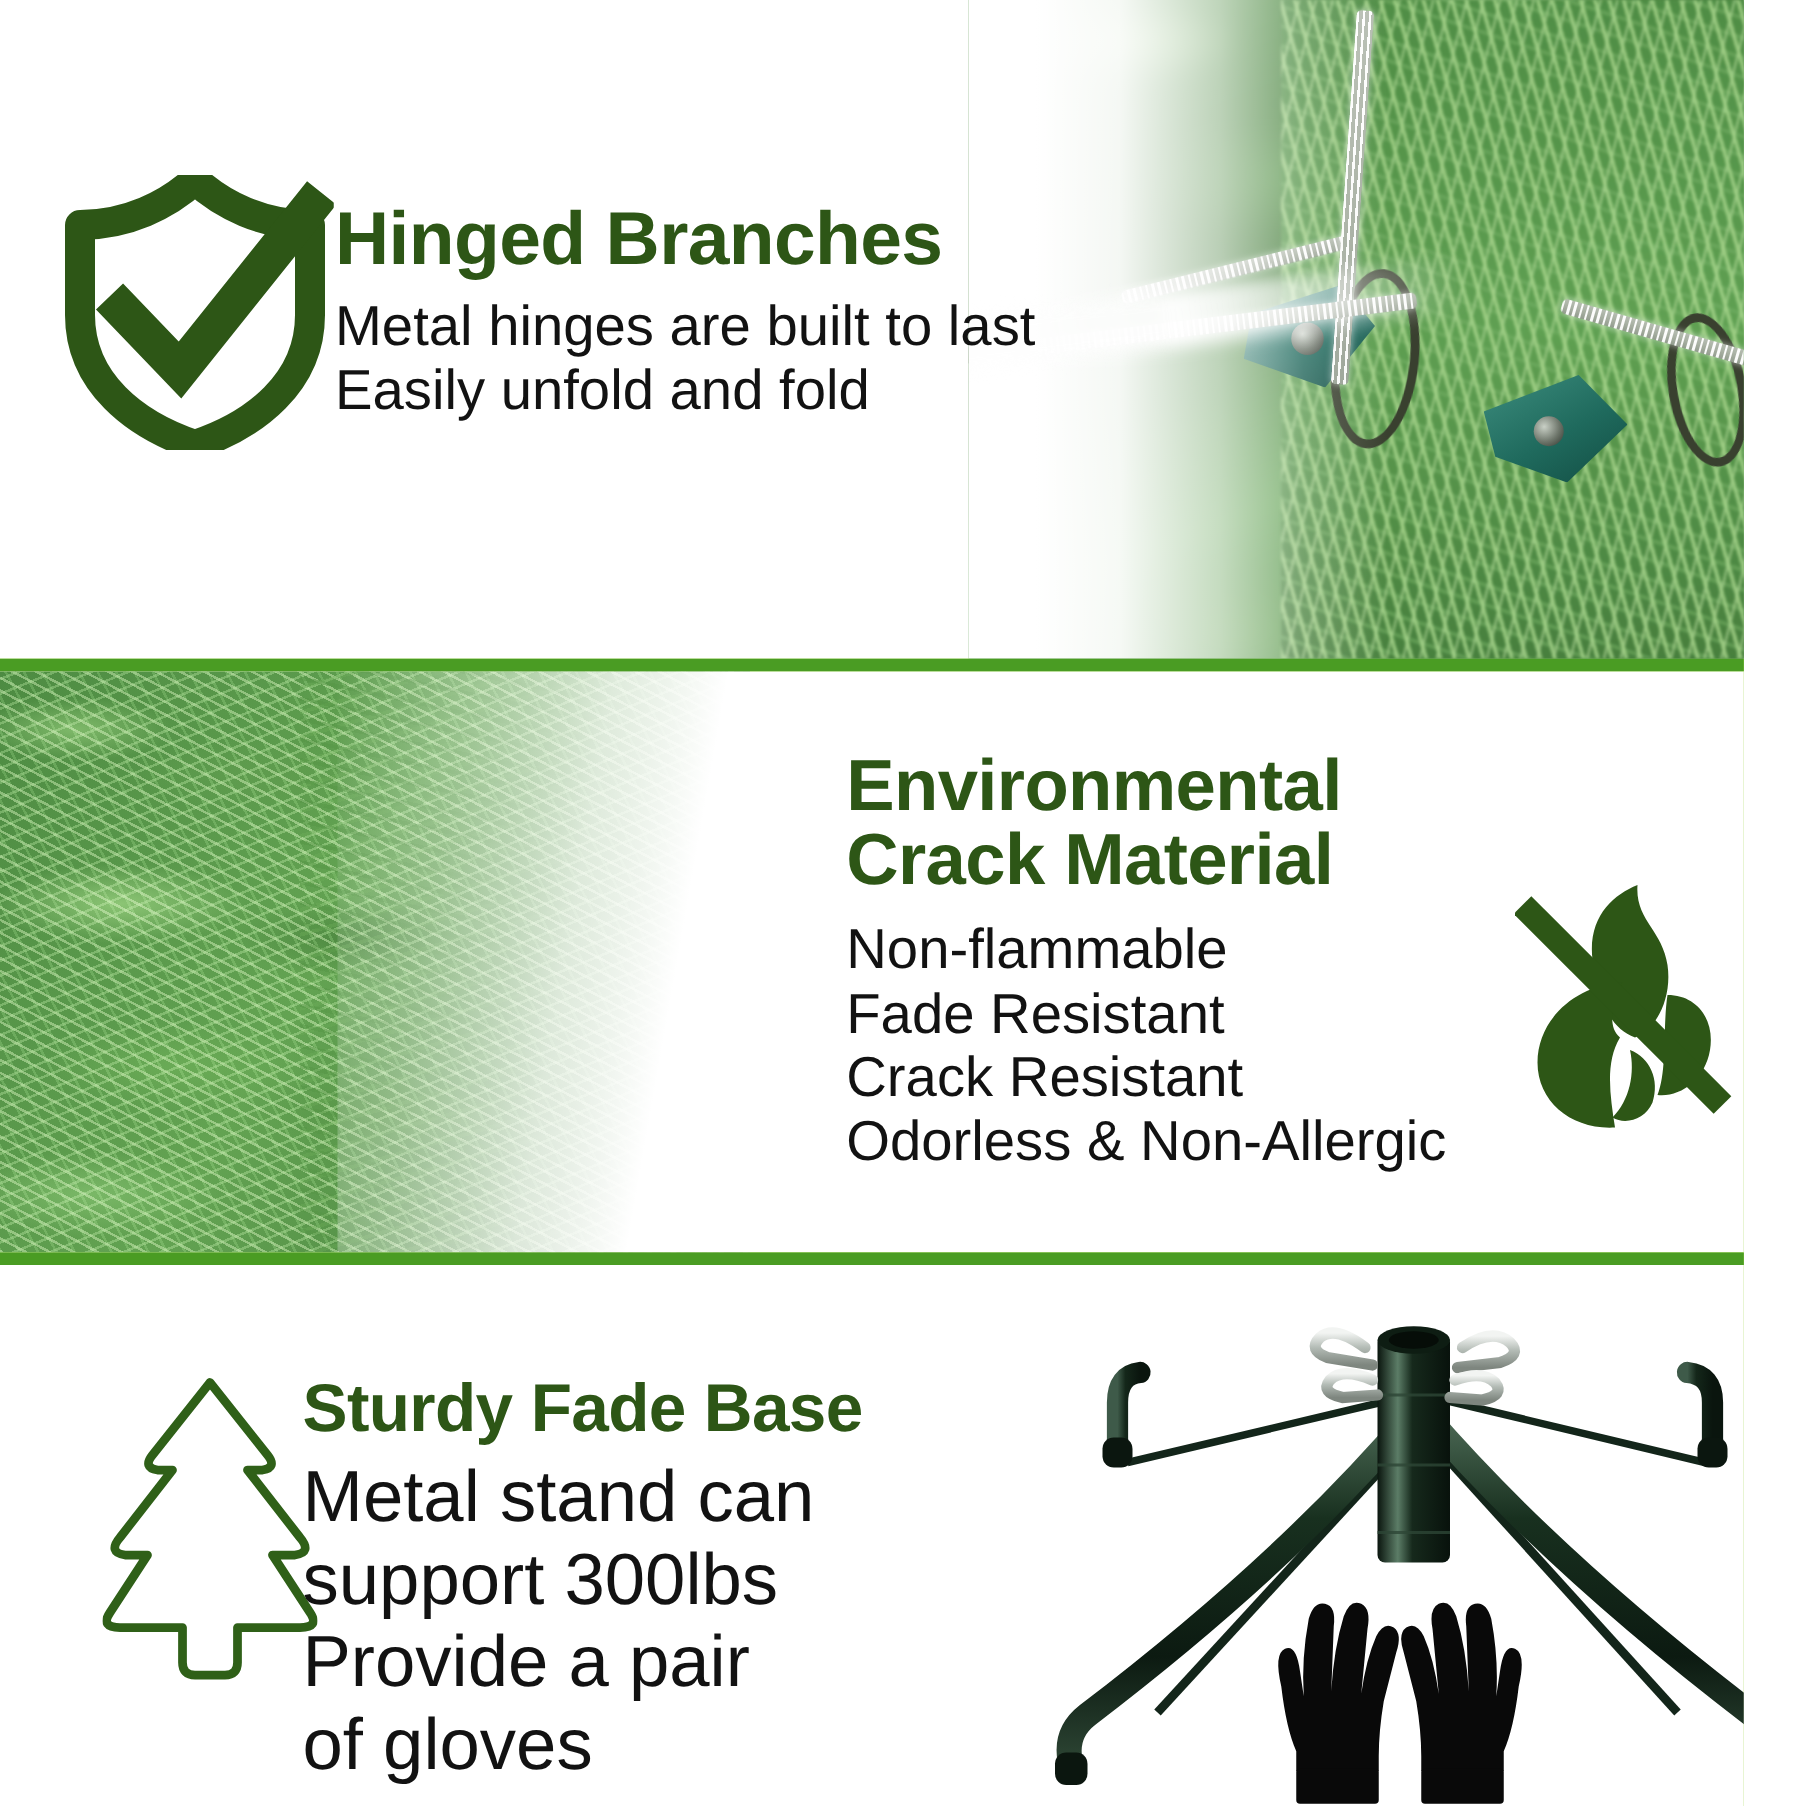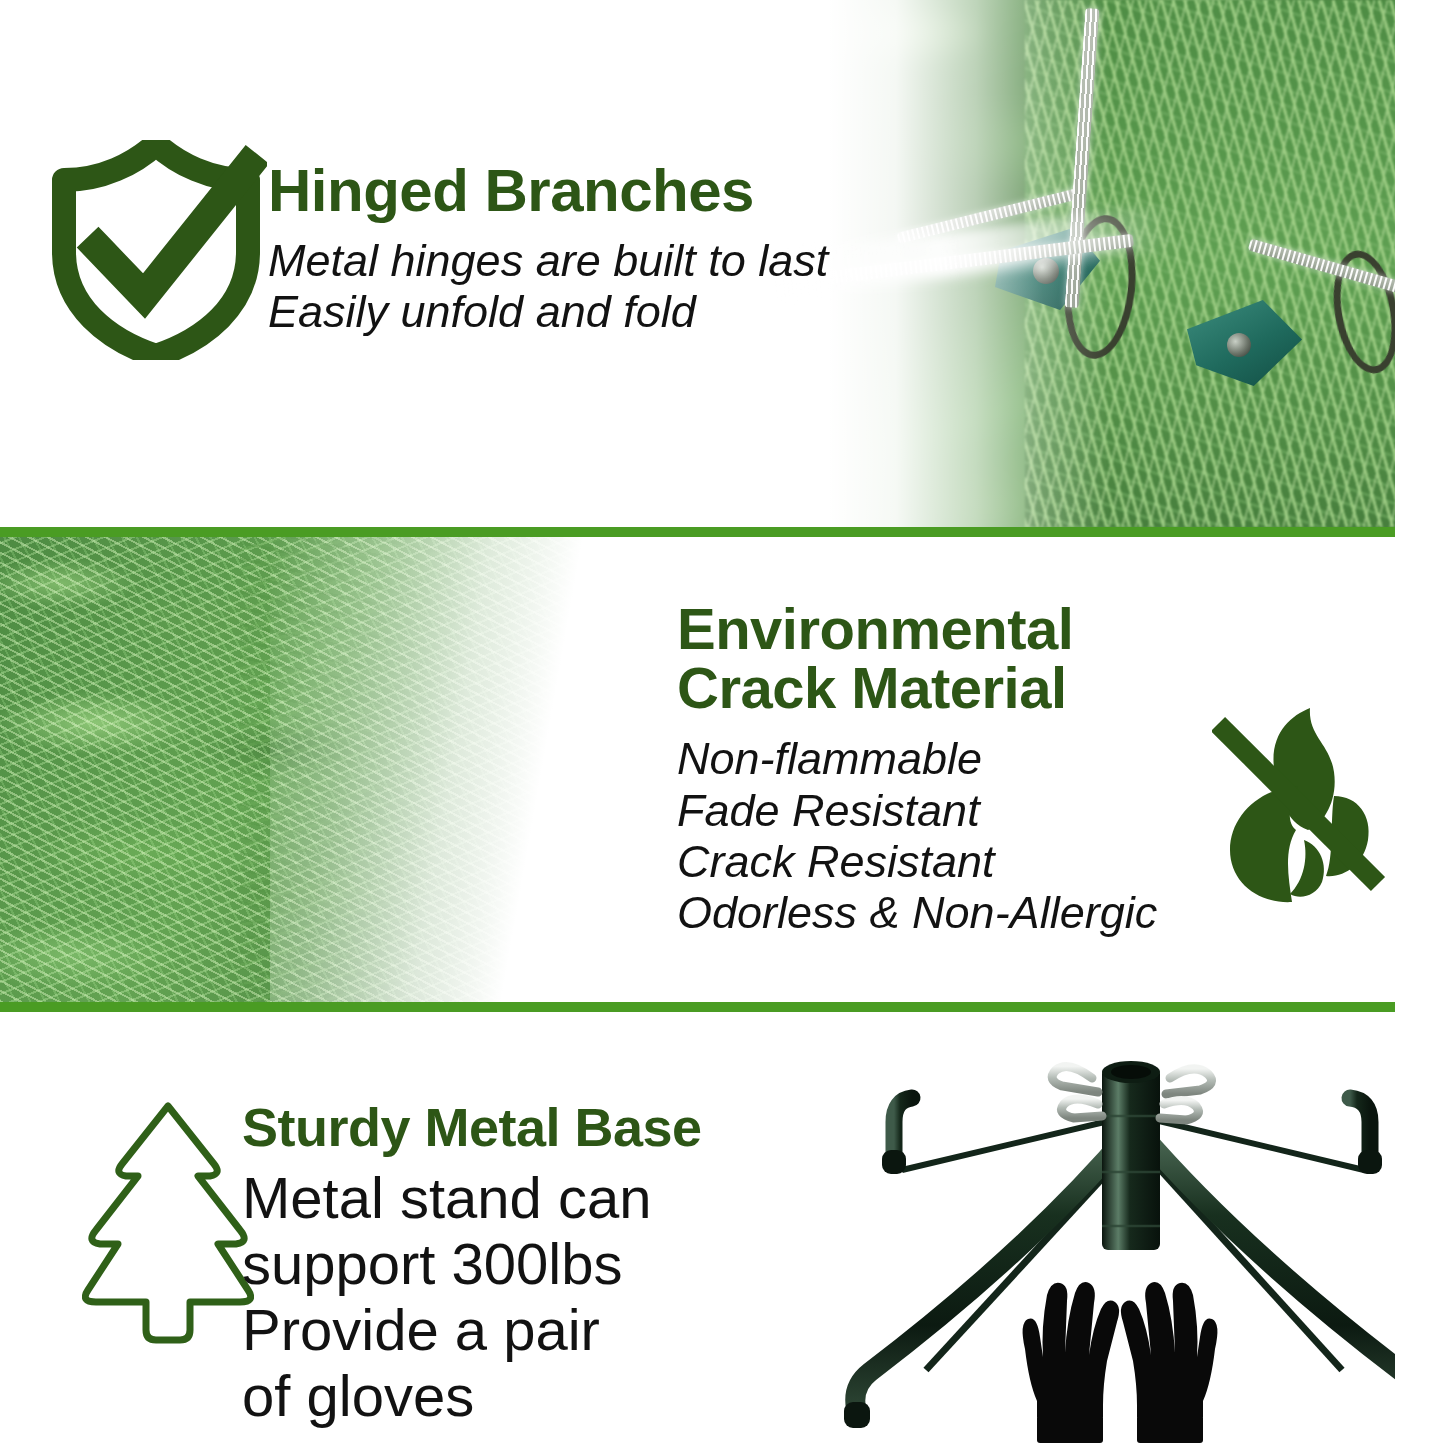--- a/index.html
+++ b/index.html
@@ -145,21 +145,21 @@
     position: absolute; top: 230px; left: -30px; width: 430px; height: 46px;
     background: linear-gradient(90deg, rgba(255,255,255,0) 0%, rgba(255,255,255,.95) 45%, rgba(255,255,255,0) 100%);
     transform: rotate(-7deg);
     filter: blur(6px);
     z-index: 11;
   }
 
   #shield-icon-wrap { position: absolute; top: 140px; left: 52px; width: 215px; height: 220px; z-index: 20; }
   #hinged-text { position: absolute; top: 160px; left: 268px; z-index: 20; }
   #hinged-text .headline { font-size: 60px; }
-  #hinged-text .bodytext { font-size: 45px; margin-top: 14px; font-style: italic; }
+  #hinged-text .bodytext { font-size: 45px; margin-top: 14px; }
 
   
   #panel-env { top: 537px; height: 465px; }
 
   #env-photo {
     position: absolute; top: 0; left: 0; width: 600px; height: 465px; overflow: hidden;
   }
   #env-photo .spruce {
     position: absolute; inset: 0;
     background:
@@ -192,21 +192,21 @@
     position: absolute; top: 0; right: 0; width: 360px; height: 465px;
     background:
       repeating-linear-gradient(12deg, rgba(86,150,70,.55) 0 3px, rgba(255,255,255,0) 3px 16px),
       repeating-linear-gradient(-16deg, rgba(108,172,88,.45) 0 3px, rgba(255,255,255,0) 3px 19px);
     -webkit-mask-image: linear-gradient(96deg, rgba(0,0,0,1) 0%, rgba(0,0,0,.55) 42%, rgba(0,0,0,0) 80%);
             mask-image: linear-gradient(96deg, rgba(0,0,0,1) 0%, rgba(0,0,0,.55) 42%, rgba(0,0,0,0) 80%);
   }
 
   #env-text { position: absolute; top: 62px; left: 677px; z-index: 20; }
   #env-text .headline { font-size: 58px; }
-  #env-text .bodytext { font-size: 45px; margin-top: 16px; font-style: italic; }
+  #env-text .bodytext { font-size: 45px; margin-top: 16px; }
 
   #noflame-icon-wrap { position: absolute; top: 700px; left: 1212px; width: 200px; height: 210px; z-index: 20; }
 
   
   #panel-base { top: 1012px; height: 433px; }
 
   #tree-icon-wrap { position: absolute; top: 1098px; left: 82px; width: 172px; height: 250px; z-index: 20; }
   #base-text { position: absolute; top: 1100px; left: 242px; z-index: 20; }
   #base-text .headline { font-size: 54px; }
   #base-text .bodytext { font-size: 58px; margin-top: 10px; }
@@ -307,21 +307,21 @@
                L14 132 Q4 144 18 146 L36 146
                L6 192 Q-2 204 14 204 L64 204
                L64 232 Q64 242 74 242 L98 242 Q108 242 108 232 L108 204
                L158 204 Q174 204 166 192 L136 146 L154 146
                Q168 144 158 132 L116 78 L128 78
                Q140 76 132 66 Z" fill="none" stroke="#2f6018" stroke-width="7" stroke-linejoin="round"></path>
     </svg>
   </div>
 
   <div id="base-text">
-    <h2 class="headline">Sturdy Metal Base</h2>
+    <h2 class="headline">Sturdy Fade Base</h2>
     <p class="bodytext">Metal stand can
 support 300lbs
 Provide a pair
 of gloves</p>
   </div>
 
   <div id="stand-photo">
     <svg viewBox="0 0 610 420" width="610" height="420" aria-hidden="true">
       <defs>
         <linearGradient id="tubeG" x1="0" y1="0" x2="0" y2="1">

